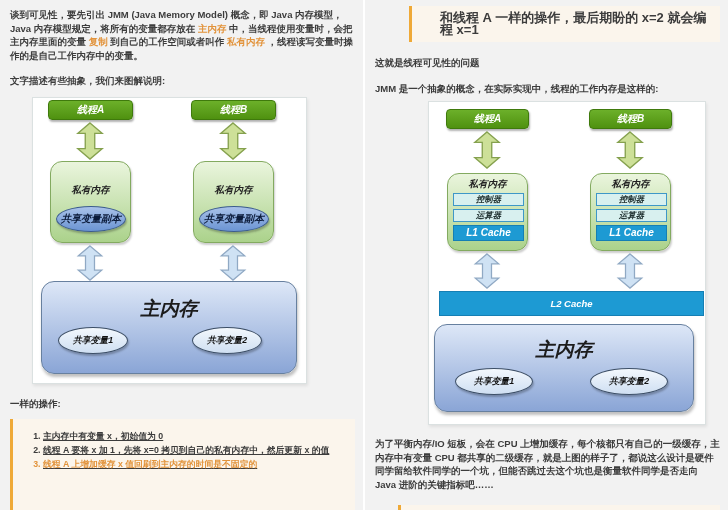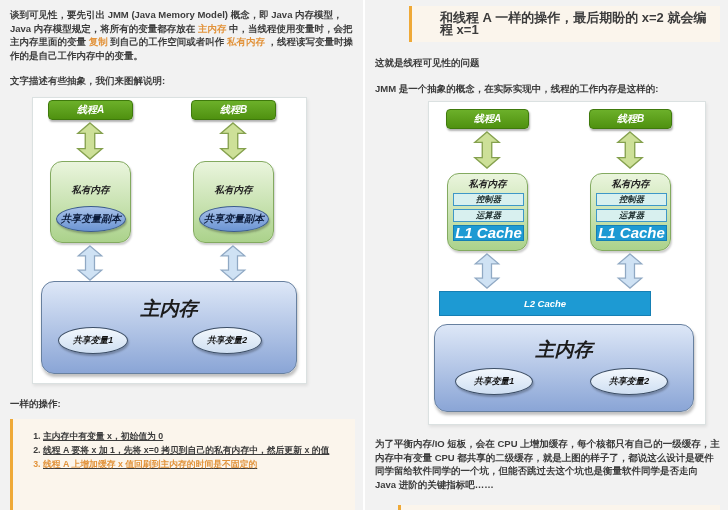--- a/index.html
+++ b/index.html
@@ -60,21 +60,21 @@
     color:#0b1b3a;font-size:10px;font-weight:700;text-align:center;line-height:24px;
   }
   .cpu-bar{
     left:5px;width:71px;height:13px;
     background:#d8f0ef;border:1px solid #3e97c8;
     font-size:8.4px;font-weight:700;color:#233;text-align:center;line-height:11px;
   }
   .cache1{
     left:5px;width:71px;height:16px;
     background:var(--cache-blue,#1d9ad3);border:1px solid #157fb4;
-    color:#fff;font-size:15px;font-weight:600;text-align:center;line-height:14px;
+    color:#fff;font-size:10px;font-weight:600;text-align:center;line-height:14px;
   }
   .cache2{
     background:var(--cache-blue,#1d9ad3);border:1px solid #157fb4;
     color:#fff;font-size:9.5px;font-weight:600;text-align:center;line-height:23px;
   }
   .main-memory{
     border-radius:13px;
     background:linear-gradient(#dde7f7,#8aa5d6);
     border:1px solid #67809f;box-shadow:1px 3px 3px rgba(0,0,0,.25);
   }
@@ -174,21 +174,21 @@
         <div class="cache1" style="top:51px">L1 Cache</div>
       </div>
 
       <svg class="dblarrow blue" style="left:44px;top:151px;height:36px" viewBox="0 0 28 40">
           <polygon points="14,1 27,12 19,12 19,28 27,28 14,39 1,28 9,28 9,12 1,12"></polygon>
         </svg>
       <svg class="dblarrow blue" style="left:187px;top:151px;height:36px" viewBox="0 0 28 40">
           <polygon points="14,1 27,12 19,12 19,28 27,28 14,39 1,28 9,28 9,12 1,12"></polygon>
         </svg>
 
-      <div class="cache2" style="left:10px;top:189px;width:212px;height:25px">L2 Cache</div>
+      <div class="cache2" style="left:10px;top:189px;width:265px;height:25px">L2 Cache</div>
 
       <div class="main-memory" style="left:5px;top:222px;width:260px;height:88px">
         <div class="main-title" style="top:12px">主内存</div>
         <div class="var-ellipse" style="left:20px;top:43px;width:78px">共享变量1</div>
         <div class="var-ellipse" style="left:155px;top:43px;width:78px">共享变量2</div>
       </div>
     </div>
 
     <p class="body" style="margin:12px 0 0 0">为了平衡内存/IO 短板，会在 CPU 上增加缓存，每个核都只有自己的一级缓存，主内存中有变量 CPU 都共享的二级缓存，就是上图的样子了，都说这么设计是硬件同学留给软件同学的一个坑，但能否跳过去这个坑也是衡量软件同学是否走向 Java 进阶的关键指标吧……</p>
 

